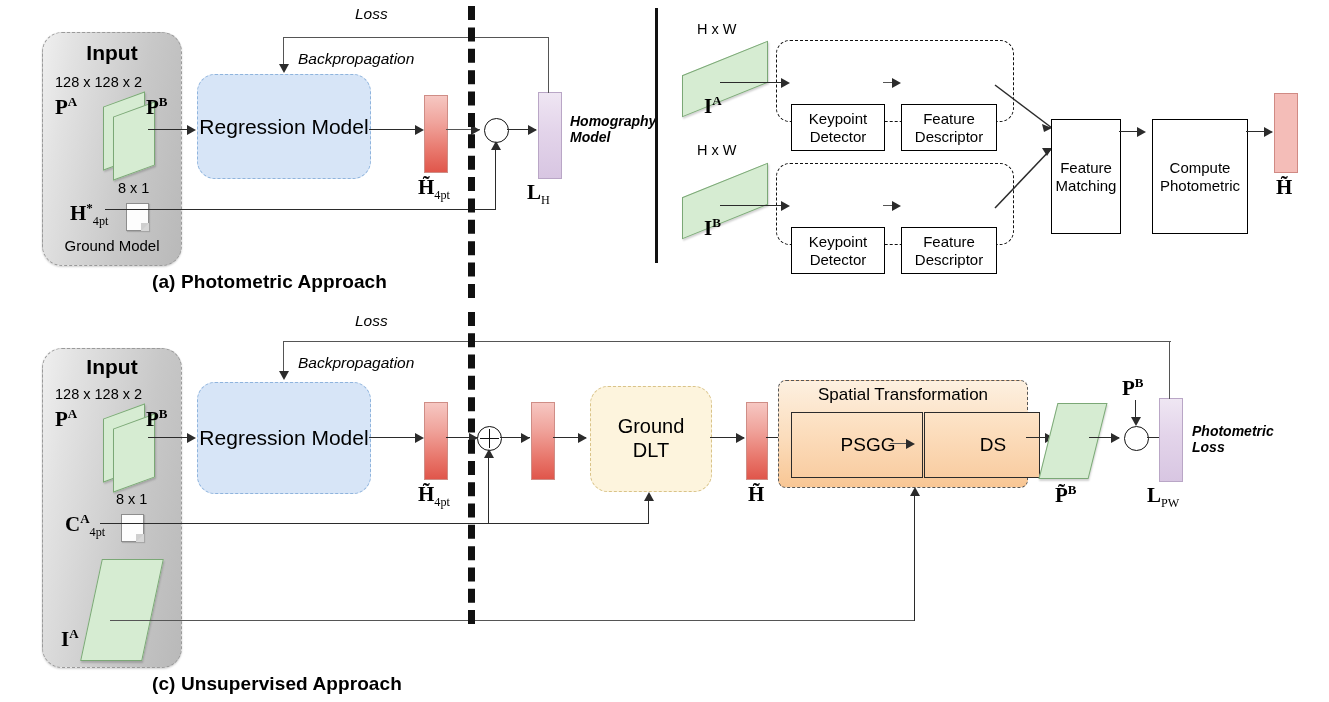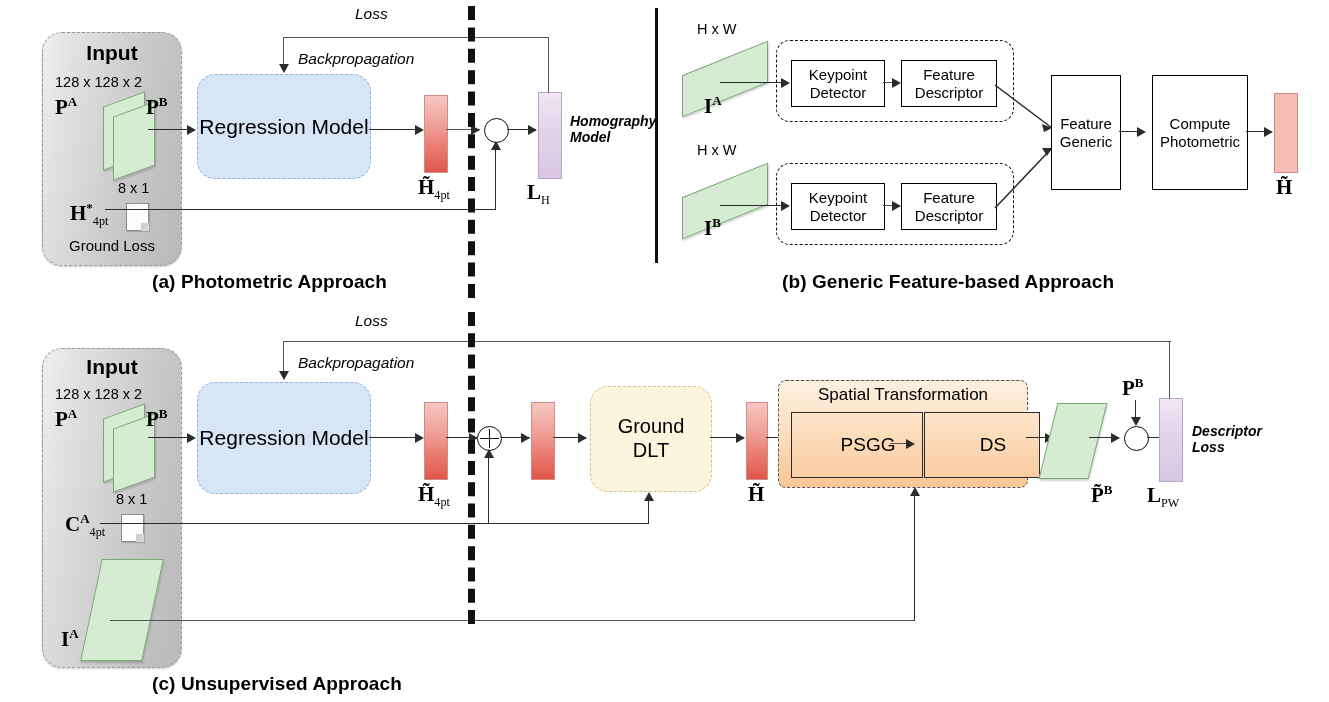--- a/index.html
+++ b/index.html
@@ -83,21 +83,21 @@
     background:linear-gradient(180deg,#fde4c8 0%,#f9cda2 100%);
     display:flex;align-items:center;justify-content:center;
     font-size:19px;
     padding-left:22px;
   }
 
   .plain-box{
     border:1.6px solid #000;
     background:#fff;
     display:flex;align-items:center;justify-content:center;
-    text-align:center;font-size:15px;line-height:1.18;
+    text-align:center;font-size:15px;line-height:1.18;margin-top:44px;
   }
   .dash-group{
     border:1.6px dashed #111;
     border-radius:14px;
     background:transparent;
   }
 
   
   .bar-red{
     background:linear-gradient(180deg,#f6c7c2 0%,#f0a49c 35%,#e8776c 72%,#e0564b 100%);
@@ -194,21 +194,21 @@
 
     <div class="txt math" style="left:12px;top:62px;"><span>P</span><sup>A</sup></div>
     <div class="txt math" style="left:103px;top:62px;"><span>P</span><sup>B</sup></div>
 
     <div class="txt dim-lbl" style="left:75px;top:148px;">8 x 1</div>
 
     <div class="doc-ic" style="left:83px;top:170px;width:21px;height:26px;"></div>
 
     <div class="txt math" style="left:27px;top:168px;"><span>H</span><sup>*</sup><sub>4pt</sub></div>
 
-    <div class="input-foot" style="top:204px;">Ground Loss</div>
+    <div class="input-foot" style="top:204px;">Ground Model</div>
   </div>
 
   <div class="abs regression-box" style="left:197px;top:74px;width:172px;height:103px;">
     <span>Regression Model</span>
   </div>
 
   <div class="abs hline" style="left:148px;top:129px;width:40px;"></div>
   <div class="abs arrow-r" style="left:187px;top:125px;"></div>
 
   <div class="abs hline" style="left:369px;top:129px;width:49px;"></div>
@@ -280,35 +280,34 @@
   <div class="abs arrow-r" style="left:892px;top:201px;"></div>
 
   <svg class="abs" style="left:990px;top:70px;width:80px;height:150px;overflow:visible;">
     <line x1="5" y1="15" x2="62" y2="58" stroke="#2b2b2b" stroke-width="1.5"></line>
     <polygon points="62,58 52,54 54,62" fill="#2b2b2b"></polygon>
     <line x1="5" y1="138" x2="62" y2="78" stroke="#2b2b2b" stroke-width="1.5"></line>
     <polygon points="62,78 52,78 57,86" fill="#2b2b2b"></polygon>
   </svg>
 
   <div class="abs plain-box" style="left:1051px;top:75px;width:68px;height:113px;">
-    <span>Feature Generic</span>
+    <span>Feature Matching</span>
   </div>
   <div class="abs hline" style="left:1119px;top:131px;width:25px;"></div>
   <div class="abs arrow-r" style="left:1137px;top:127px;"></div>
 
   <div class="abs plain-box" style="left:1152px;top:75px;width:94px;height:113px;">
     <span>Compute Photometric</span>
   </div>
   <div class="abs hline" style="left:1246px;top:131px;width:25px;"></div>
   <div class="abs arrow-r" style="left:1264px;top:127px;"></div>
 
   <div class="abs bar-red-flat" style="left:1274px;top:93px;width:22px;height:78px;"></div>
   <div class="txt math" style="left:1276px;top:176px;">H̃</div>
 
-  <div class="txt caption" style="left:782px;top:272px;">(b) Generic Feature-based Approach</div>
 
   <div class="abs input-box" style="left:42px;top:348px;width:138px;height:318px;">
     <div class="input-title" style="top:6px;">Input</div>
 
     <div class="txt dim-lbl" style="left:12px;top:38px;">128 x 128 x 2</div>
 
     <div class="plane skew" style="left:60px;top:62px;width:40px;height:62px;"></div>
     <div class="plane skew" style="left:70px;top:72px;width:40px;height:62px;"></div>
 
     <div class="txt math" style="left:12px;top:58px;"><span>P</span><sup>A</sup></div>
@@ -384,37 +383,37 @@
   <div class="abs arrow-r" style="left:906px;top:439px;"></div>
 
   <div class="abs hline-gray" style="left:110px;top:620px;width:805px;"></div>
   <div class="abs vline" style="left:914px;top:495px;height:126px;"></div>
   <div class="abs arrow-u" style="left:910px;top:487px;"></div>
 
   <div class="abs hline" style="left:1026px;top:437px;width:28px;"></div>
   <div class="abs arrow-r" style="left:1045px;top:433px;"></div>
 
   <div class="plane" style="left:1048px;top:403px;width:48px;height:74px;transform:skewX(-14deg);"></div>
-  <div class="txt math" style="left:1055px;top:483px;margin-left:36px;"><span class="tilde">P̃</span><sup>B</sup></div>
+  <div class="txt math" style="left:1055px;top:483px;"><span class="tilde">P̃</span><sup>B</sup></div>
 
   <div class="abs hline" style="left:1089px;top:437px;width:30px;"></div>
   <div class="abs arrow-r" style="left:1111px;top:433px;"></div>
 
   <div class="circ" style="left:1124px;top:426px;width:23px;height:23px;"></div>
 
   <div class="txt math" style="left:1122px;top:376px;"><span>P</span><sup>B</sup></div>
   <div class="abs vline" style="left:1135px;top:400px;height:18px;"></div>
   <div class="abs arrow-d" style="left:1131px;top:417px;"></div>
 
   <div class="abs hline" style="left:1147px;top:437px;width:28px;"></div>
   <div class="abs arrow-r" style="left:1167px;top:433px;"></div>
 
   <div class="abs bar-purple" style="left:1159px;top:398px;width:22px;height:82px;"></div>
   <div class="txt math" style="left:1147px;top:484px;"><span>L</span><sub>PW</sub></div>
-  <div class="txt italic-bold-lbl" style="left:1192px;top:423px;width:96px;">Descriptor Loss</div>
+  <div class="txt italic-bold-lbl" style="left:1192px;top:423px;width:96px;">Photometric Loss</div>
 
   <div class="abs vline-gray" style="left:1169px;top:341px;height:58px;"></div>
   <div class="abs hline-gray" style="left:283px;top:341px;width:888px;"></div>
   <div class="abs vline-gray" style="left:283px;top:341px;height:32px;"></div>
   <div class="abs arrow-d" style="left:279px;top:371px;"></div>
 
   <div class="txt italic-lbl" style="left:355px;top:313px;">Loss</div>
   <div class="txt italic-lbl" style="left:298px;top:355px;">Backpropagation</div>
 
   <div class="txt caption" style="left:152px;top:674px;text-align:center;">(c) Unsupervised Approach</div>

